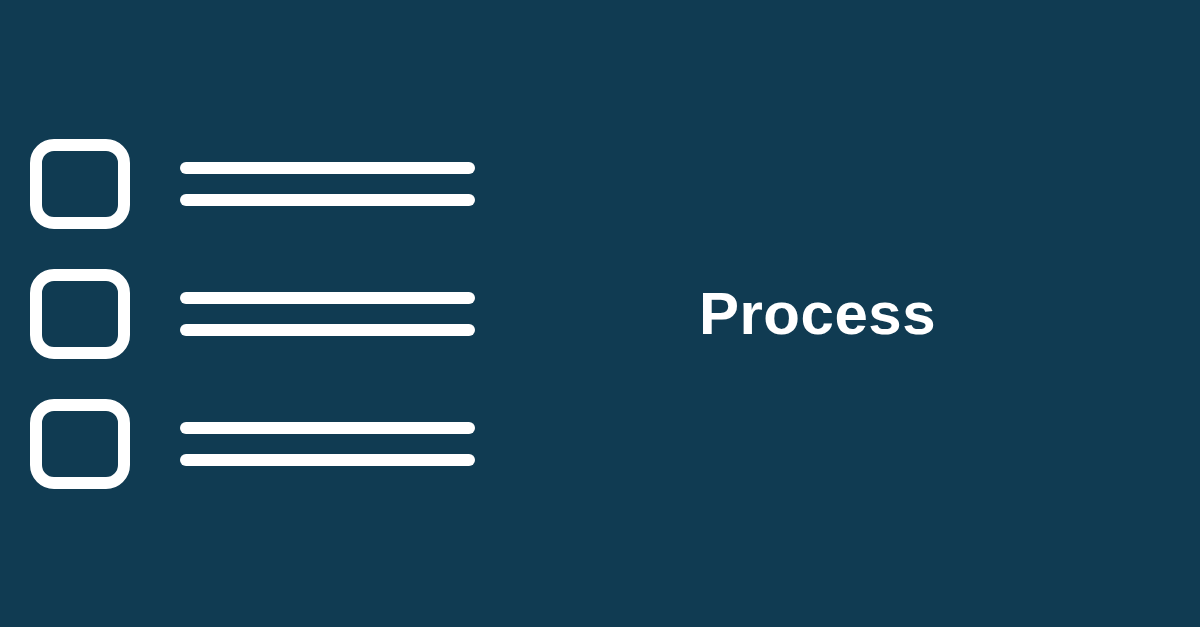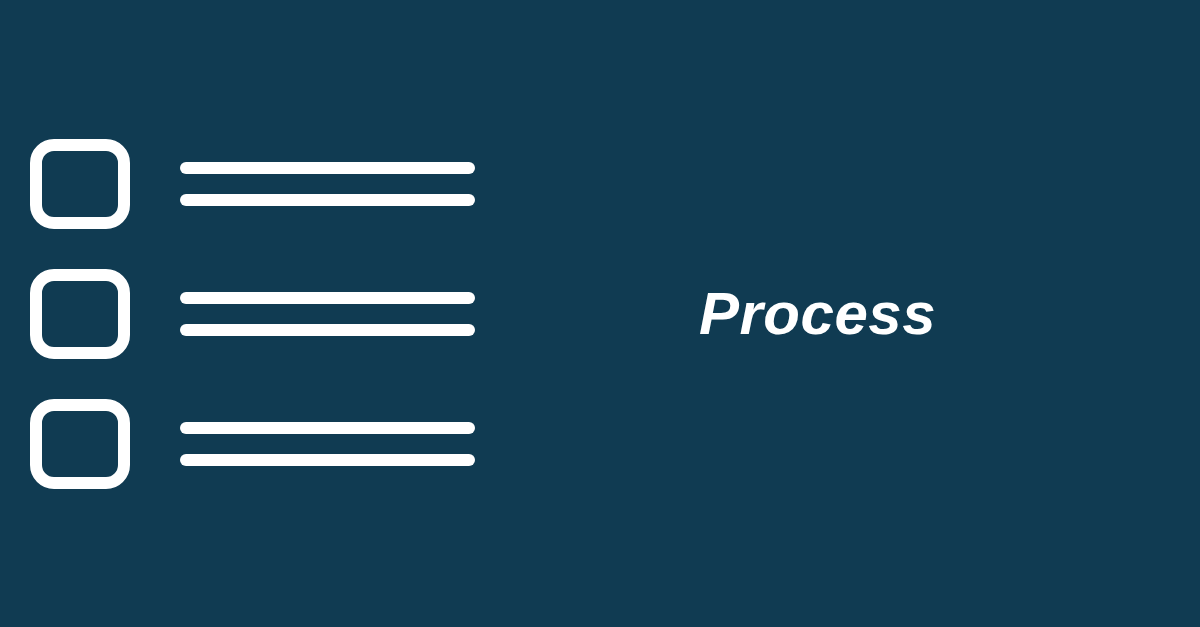--- a/index.html
+++ b/index.html
@@ -49,21 +49,20 @@
       height: 12px;
       background-color: #ffffff;
       border-radius: 6px;
     }
     .title-section {
       flex: 1;
       display: flex;
       align-items: center;
       justify-content: center;
       padding-right: 40px;
-      font-style: italic;
     }
     .title {
       color: #ffffff;
       font-size: 60px;
       font-weight: 700;
       text-align: center;
       line-height: 1.3;
       letter-spacing: 0.5px;
     }
   </style>

